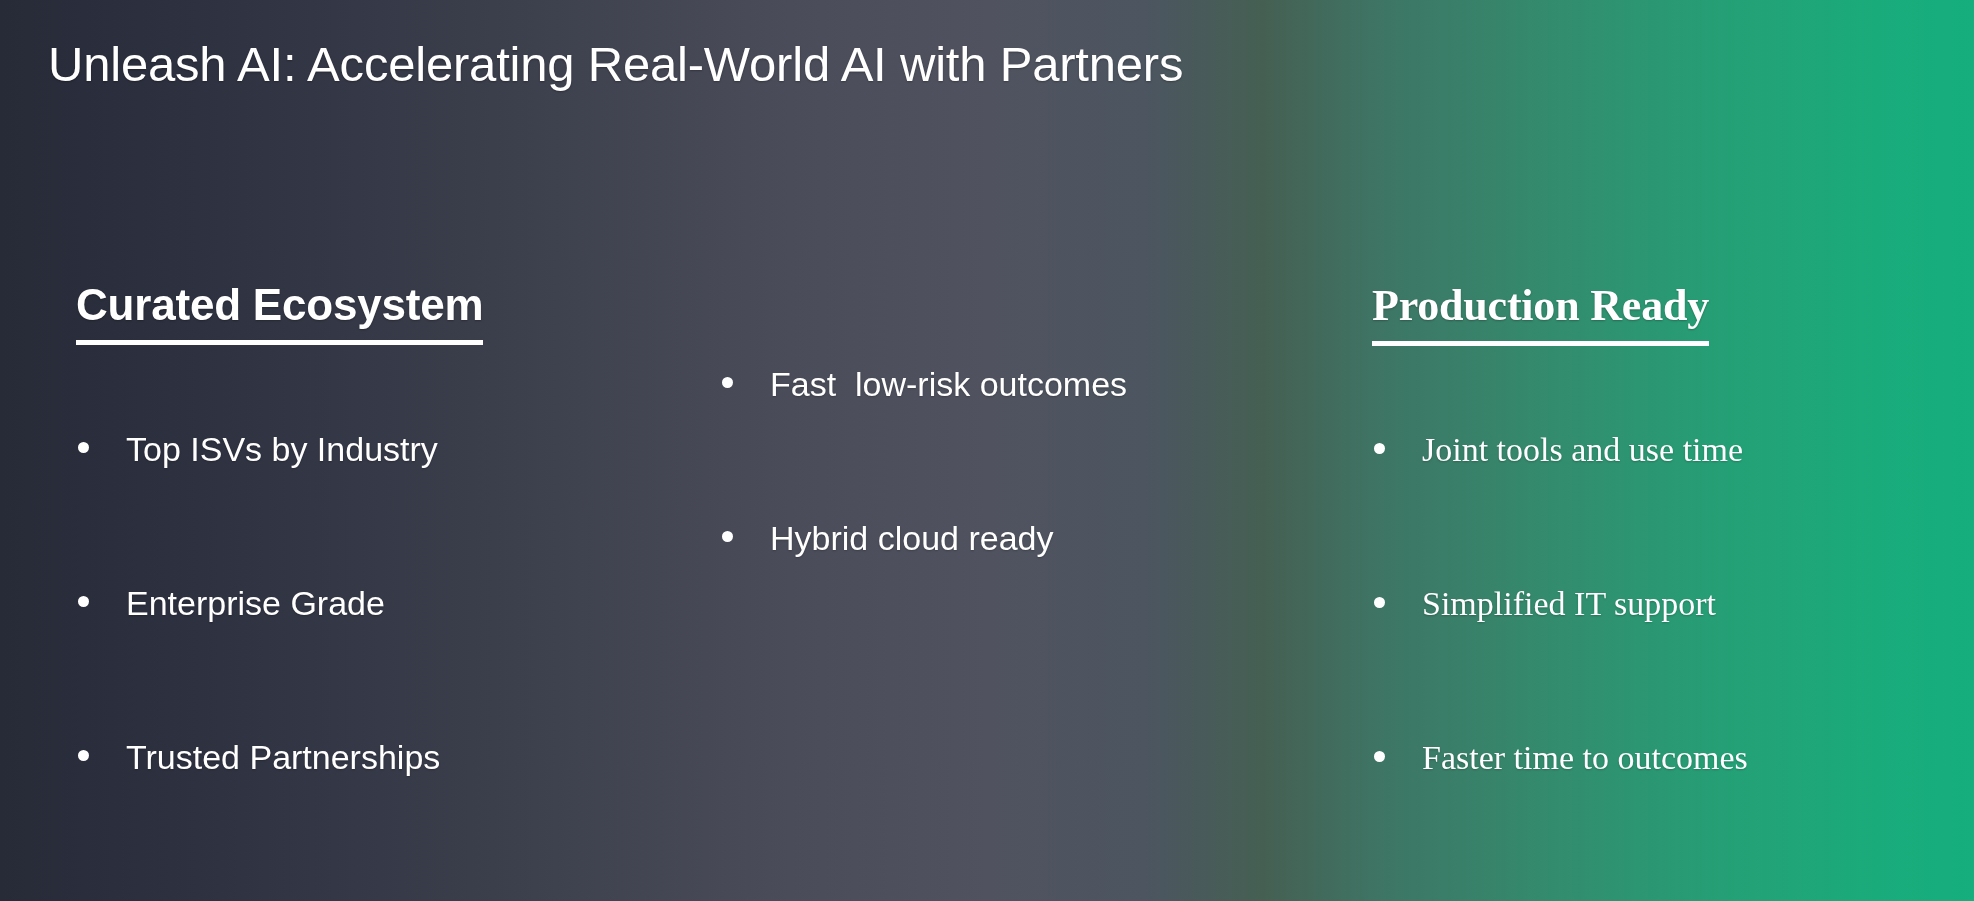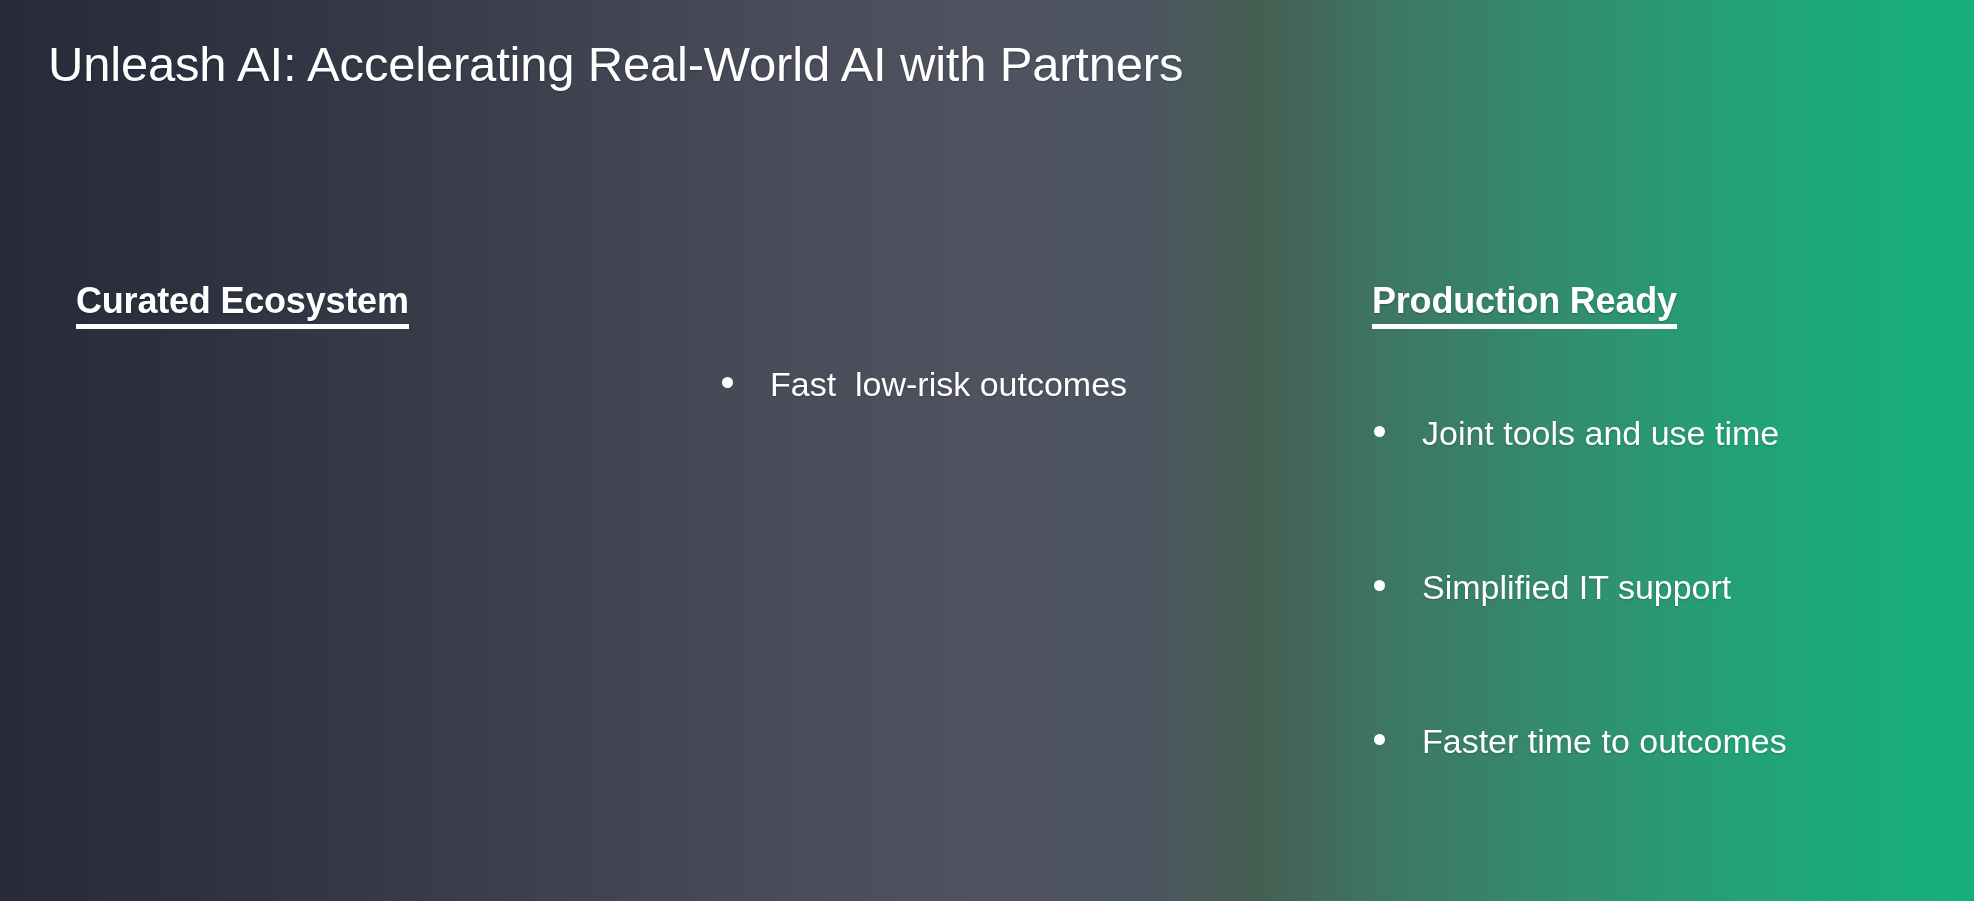--- a/index.html
+++ b/index.html
@@ -61,30 +61,30 @@
     height: 560px;
   }
 
   .column {
     position: absolute;
     top: 0;
   }
 
   .column.col-0 { left: 76px;   width: 600px; }
   .column.col-1 { left: 720px;  width: 600px; }
-  .column.col-2 { left: 1372px; width: 580px; }
+  .column.col-2 { left: 1372px; width: 580px; font-family: Liberation Serif, serif; }
 
   .col-heading {
     display: inline-block;
-    font-size: 36px;
+    font-size: 44px;
     font-weight: bold;
     color: #ffffff;
     letter-spacing: -0.2px;
     white-space: nowrap;
-    padding-bottom: 2px;
+    padding-bottom: 10px;
     border-bottom: 5px solid #ffffff;
     text-shadow: 0 1px 2px rgba(0,0,0,0.25);
   }
 
   .bullet-list {
     margin: 0;
     padding: 0;
     list-style: none;
     margin-top: 84px;
   }
@@ -121,27 +121,45 @@
 <body>
 
 <div id="slide">
 
   <div id="slide-title">Unleash AI: Accelerating Real-World AI with Partners</div>
 
   <div id="columns">
 
     <div class="column col-0">
       <div class="col-heading">Curated Ecosystem</div>
+      <ul class="bullet-list">
+        <li class="bullet-item">
+          <span class="bullet-marker"></span>
+          <span class="bullet-text">Top ISVs by Industry</span>
+        </li>
+        <li class="bullet-item">
+          <span class="bullet-marker"></span>
+          <span class="bullet-text">Enterprise Grade</span>
+        </li>
+        <li class="bullet-item">
+          <span class="bullet-marker"></span>
+          <span class="bullet-text">Trusted Partnerships</span>
+        </li>
+      </ul>
     </div>
 
     <div class="column col-1">
       <ul class="bullet-list">
         <li class="bullet-item">
           <span class="bullet-marker"></span>
           <span class="bullet-text">Fast  low-risk outcomes</span>
+        </li>
+        <li class="bullet-item">
+          <span class="bullet-marker"></span>
+          <span class="bullet-text">Hybrid cloud ready</span>
         </li>
       </ul>
     </div>
 
     <div class="column col-2">
       <div class="col-heading">Production Ready</div>
       <ul class="bullet-list">
         <li class="bullet-item">
           <span class="bullet-marker"></span>
           <span class="bullet-text">Joint tools and use time</span>

